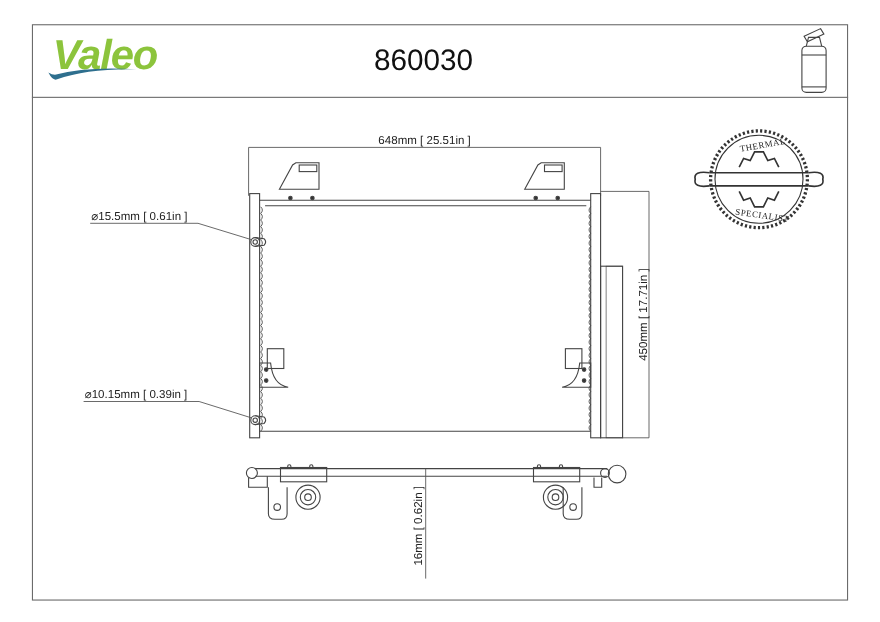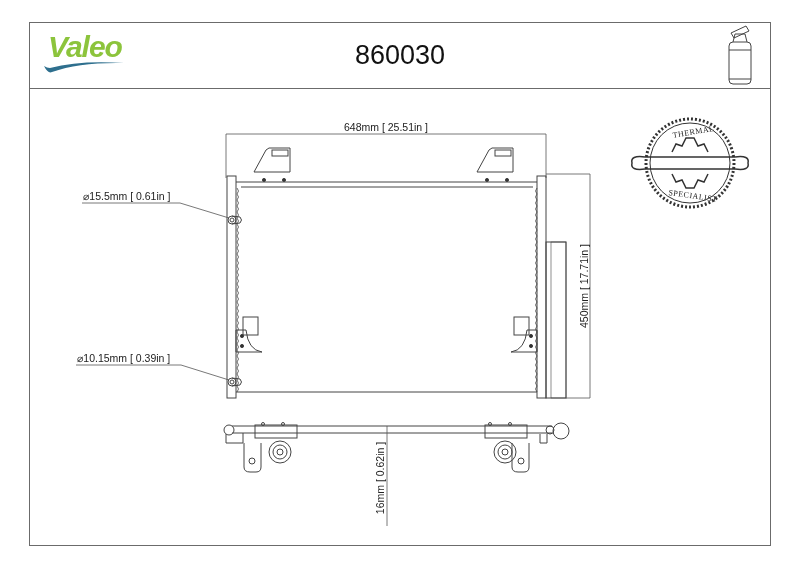--- a/index.html
+++ b/index.html
@@ -1,21 +1,21 @@
 <!DOCTYPE html>
 <html><head>
 <meta charset="utf-8">
 <style>
   html, body { margin:0; padding:0; background:#ffffff; }
   body { width:800px; height:565px; position:relative; overflow:hidden; font-family:"Liberation Sans", sans-serif; }
   .frame { position:absolute; left:29px; top:22px; width:742px; height:524px; border:1.5px solid #6b6b6b; box-sizing:border-box; }
   .header-line { position:absolute; left:29px; top:88px; width:742px; height:0; border-top:1.5px solid #6b6b6b; }
   .logo { position:absolute; left:40px; top:30px; width:100px; height:50px; }
-  .logo-text { position:absolute; left:8px; top:0; font-family:"Liberation Sans", sans-serif; font-weight:bold; font-style:italic; font-size:30px; color:#8cc43c; letter-spacing:-1px; }
-  .part-number { position:absolute; left:340px; top:40px; width:120px; text-align:center; font-family:"Liberation Sans", sans-serif; font-size:27px; color:#111; }
+  .logo-text { position:absolute; left:8px; top:0; font-family:"Liberation Sans", sans-serif; font-weight:bold; font-style:italic; font-size:38px; color:#8cc43c; letter-spacing:-1px; }
+  .part-number { position:absolute; left:340px; top:40px; width:120px; text-align:left; font-family:"Liberation Sans", sans-serif; font-size:27px; color:#111; }
   .drawing { position:absolute; left:0; top:0; width:800px; height:565px; }
   .dim-text { font-family:"Liberation Sans", sans-serif; font-size:10.5px; fill:#222; }
   .badge-text { font-family:"Liberation Serif", serif; font-size:8px; fill:#222; letter-spacing:0.5px; }
 </style>
 </head>
 <body>
 
 <div class="frame"></div>
 <div class="header-line"></div>
 

